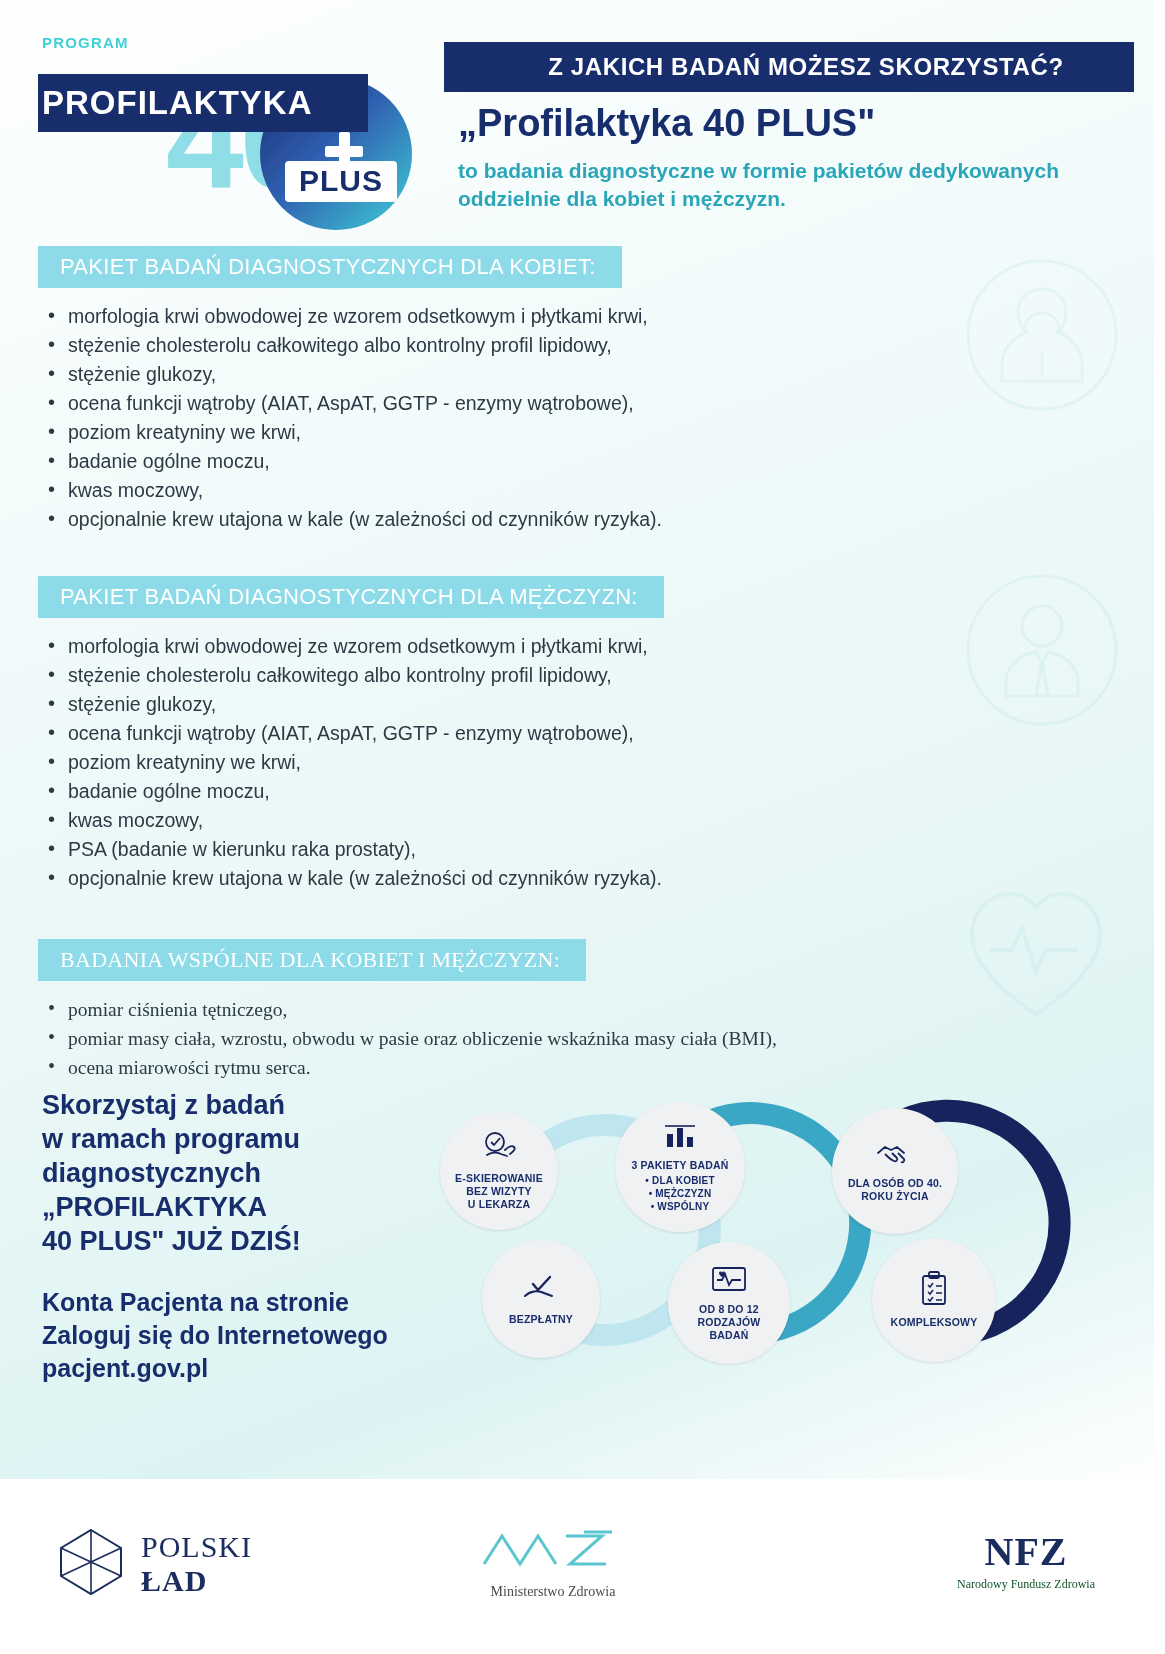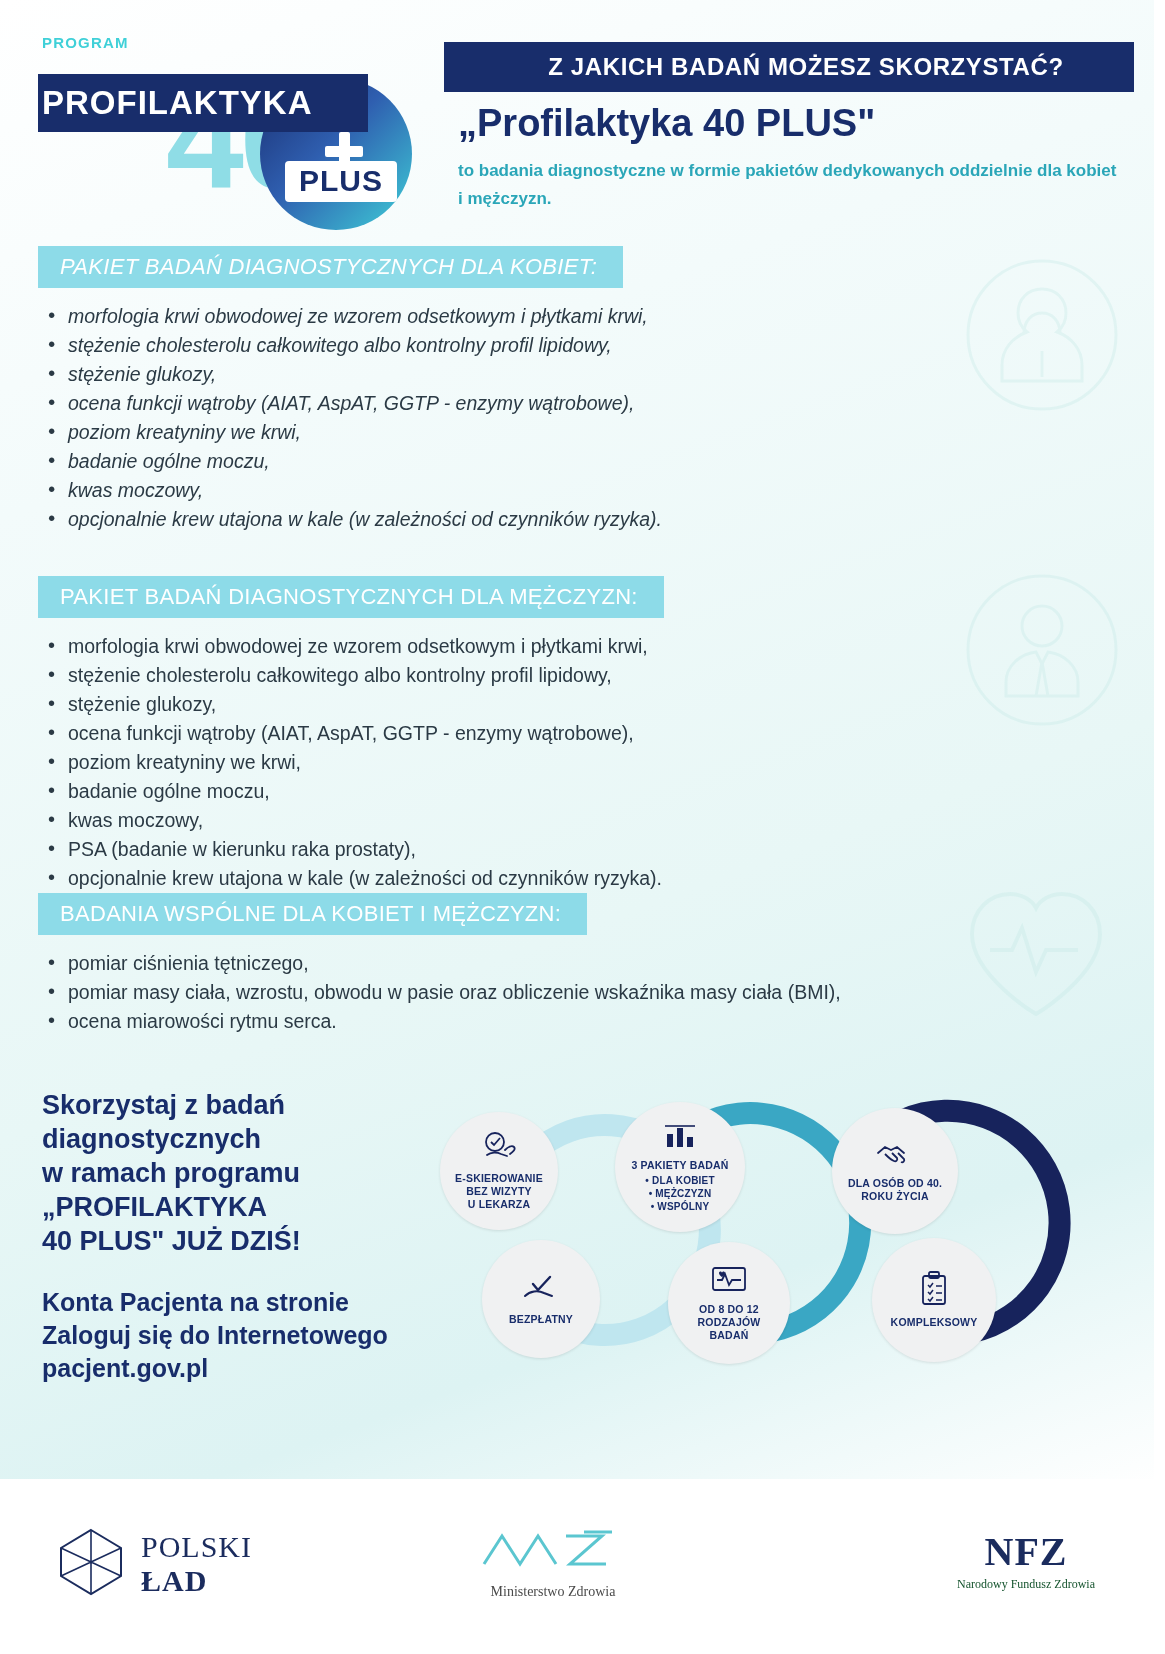--- a/index.html
+++ b/index.html
@@ -111,21 +111,21 @@
     position: absolute;
     left: 458px; top: 102px;
     font-size: 38px;
     font-weight: bold;
     color: #182d6b;
   }
   .header-sub {
     position: absolute;
     left: 458px; top: 157px;
     width: 660px;
-    font-size: 17px;
+    font-size: 21px;
     font-weight: bold;
     color: #2aa6b8;
     line-height: 28px;
   }
 
   
   .section { position: relative; }
   .section-bar {
     background: #8ddbe8;
     height: 42px;
@@ -317,21 +317,21 @@
       <div class="logo-plus-word">PLUS</div>
     </div>
 
     <div class="header-bar">
       <span>Z JAKICH BADAŃ MOŻESZ SKORZYSTAĆ?</span>
     </div>
     <div class="header-title">„Profilaktyka 40 PLUS"</div>
     <div class="header-sub">to badania diagnostyczne w formie pakietów dedykowanych oddzielnie dla kobiet i mężczyzn.</div>
   </div>
 
-  <div class="section" style="margin-top:14px;font-style:italic;">
+  <div class="section" style="margin-top:14px;">
     <div class="section-bar">
       <span>PAKIET BADAŃ DIAGNOSTYCZNYCH DLA KOBIET:</span>
     </div>
     <ul class="items">
       <li>morfologia krwi obwodowej ze wzorem odsetkowym i płytkami krwi,</li>
       <li>stężenie cholesterolu całkowitego albo kontrolny profil lipidowy,</li>
       <li>stężenie glukozy,</li>
       <li>ocena funkcji wątroby (AIAT, AspAT, GGTP - enzymy wątrobowe),</li>
       <li>poziom kreatyniny we krwi,</li>
       <li>badanie ogólne moczu,</li>
@@ -350,36 +350,36 @@
       <li>stężenie glukozy,</li>
       <li>ocena funkcji wątroby (AIAT, AspAT, GGTP - enzymy wątrobowe),</li>
       <li>poziom kreatyniny we krwi,</li>
       <li>badanie ogólne moczu,</li>
       <li>kwas moczowy,</li>
       <li>PSA (badanie w kierunku raka prostaty),</li>
       <li>opcjonalnie krew utajona w kale (w zależności od czynników ryzyka).</li>
     </ul>
   </div>
 
-  <div class="section" style="">
+  <div class="section" style="margin-top:46px;font-family:Liberation Serif, serif;">
     <div class="section-bar">
       <span>BADANIA WSPÓLNE DLA KOBIET I MĘŻCZYZN:</span>
     </div>
     <ul class="items">
       <li>pomiar ciśnienia tętniczego,</li>
       <li>pomiar masy ciała, wzrostu, obwodu w pasie oraz obliczenie wskaźnika masy ciała (BMI),</li>
       <li>ocena miarowości rytmu serca.</li>
     </ul>
   </div>
 
   <div class="cta">
     <div class="cta-main">
       <div>Skorzystaj z badań</div>
+      <div>w ramach programu</div>
       <div>diagnostycznych</div>
-      <div>w ramach programu</div>
       <div>„PROFILAKTYKA</div>
       <div>40 PLUS" JUŻ DZIŚ!</div>
     </div>
     <div class="cta-login">
       <div>Konta Pacjenta na stronie</div>
       <div>Zaloguj się do Internetowego</div>
       <div>pacjent.gov.pl</div>
     </div>
   </div>
 

